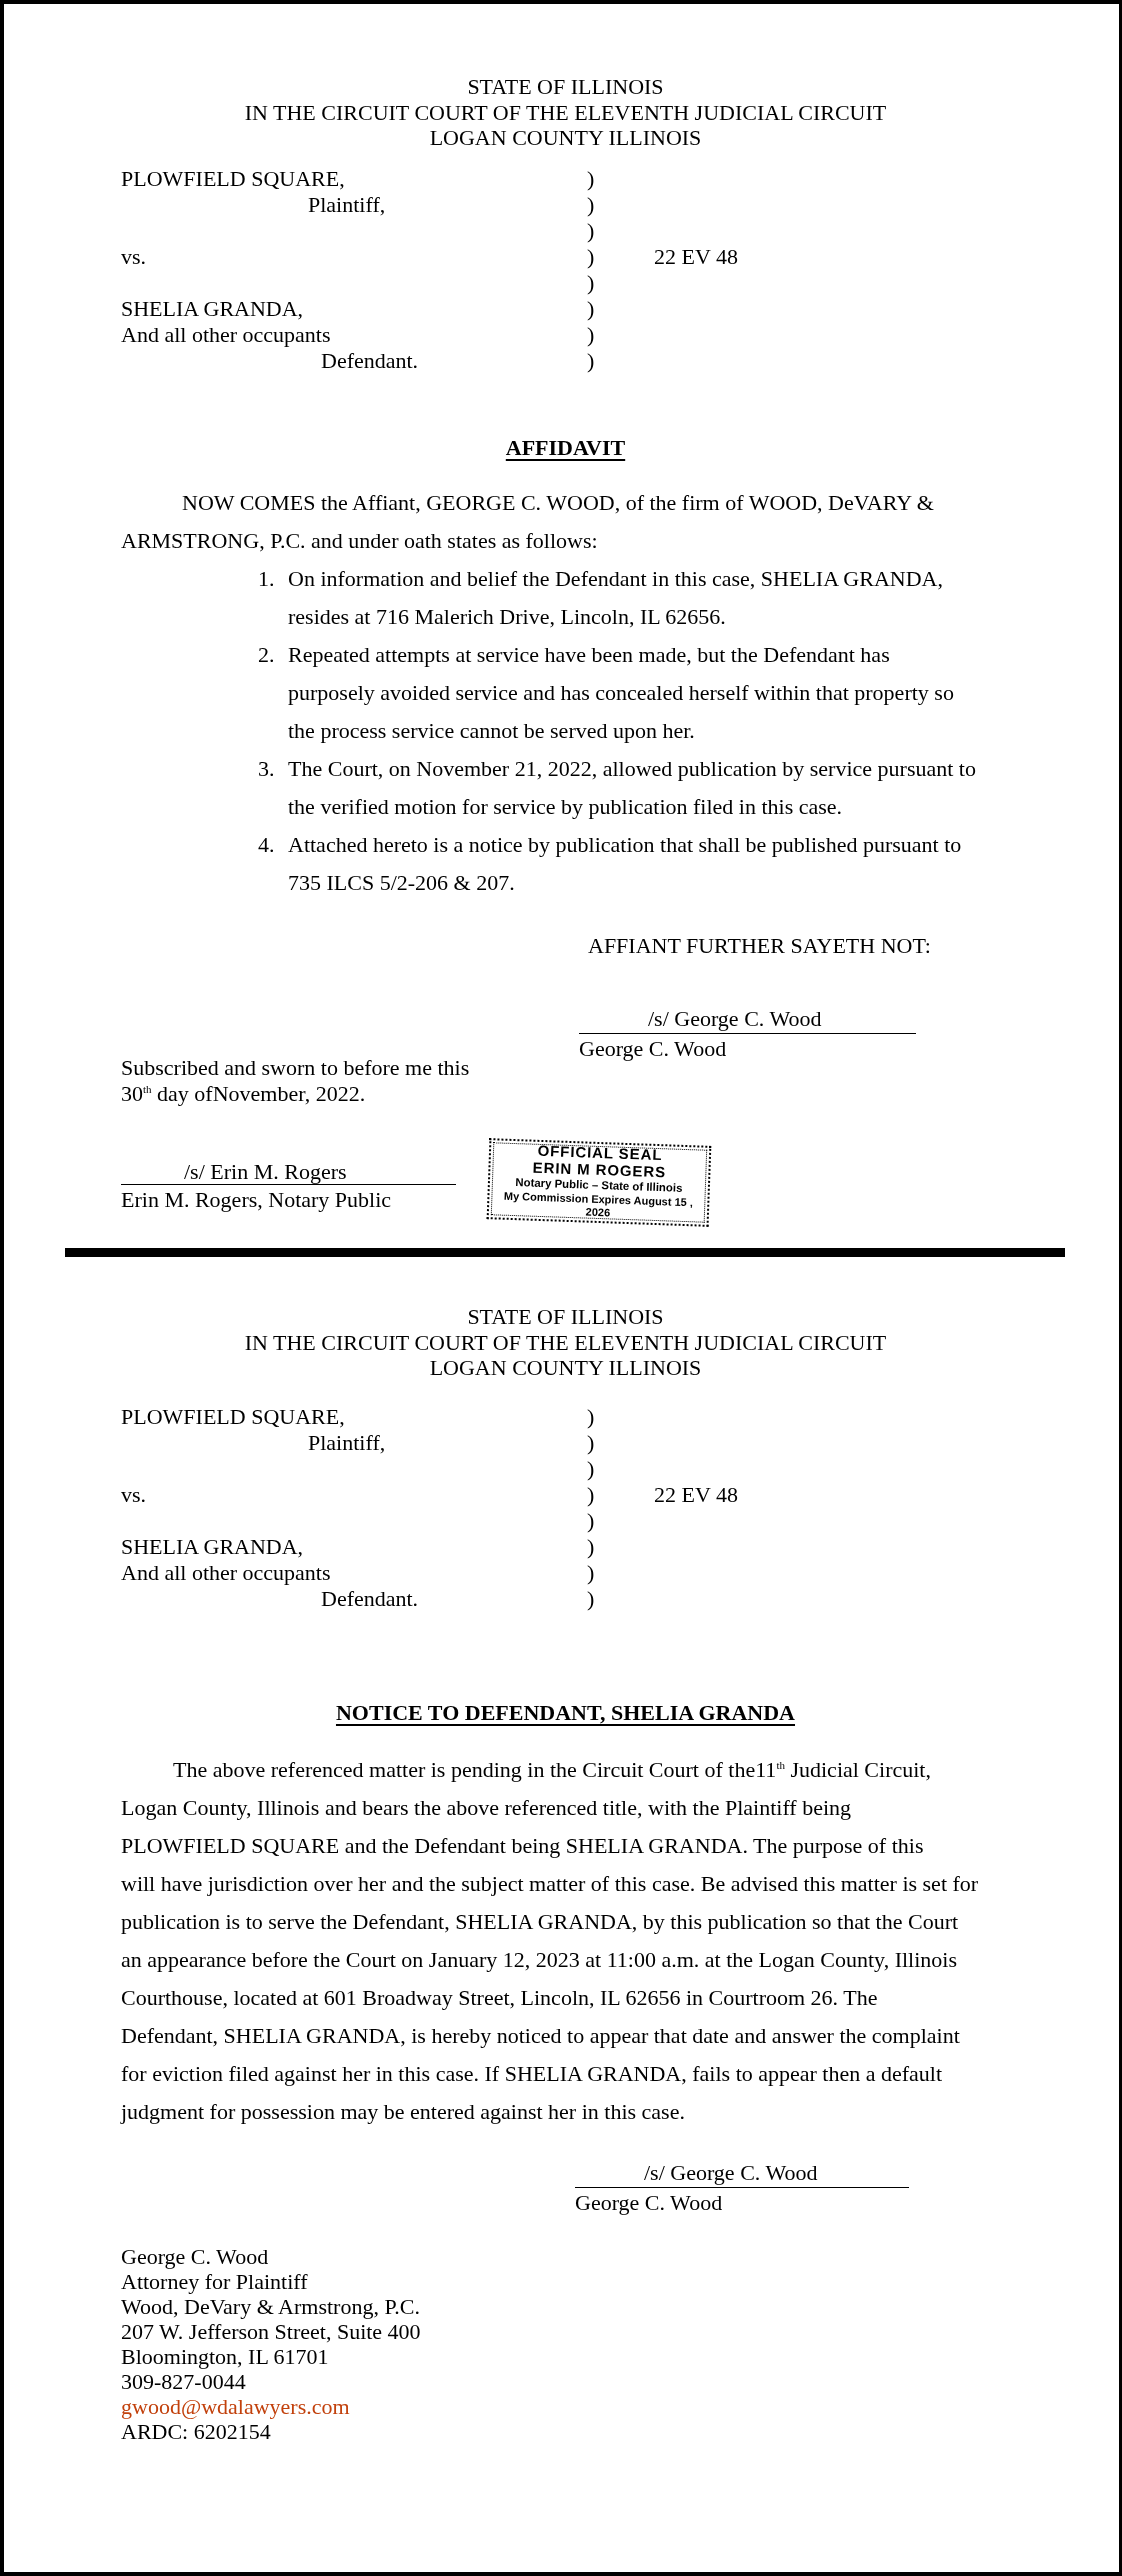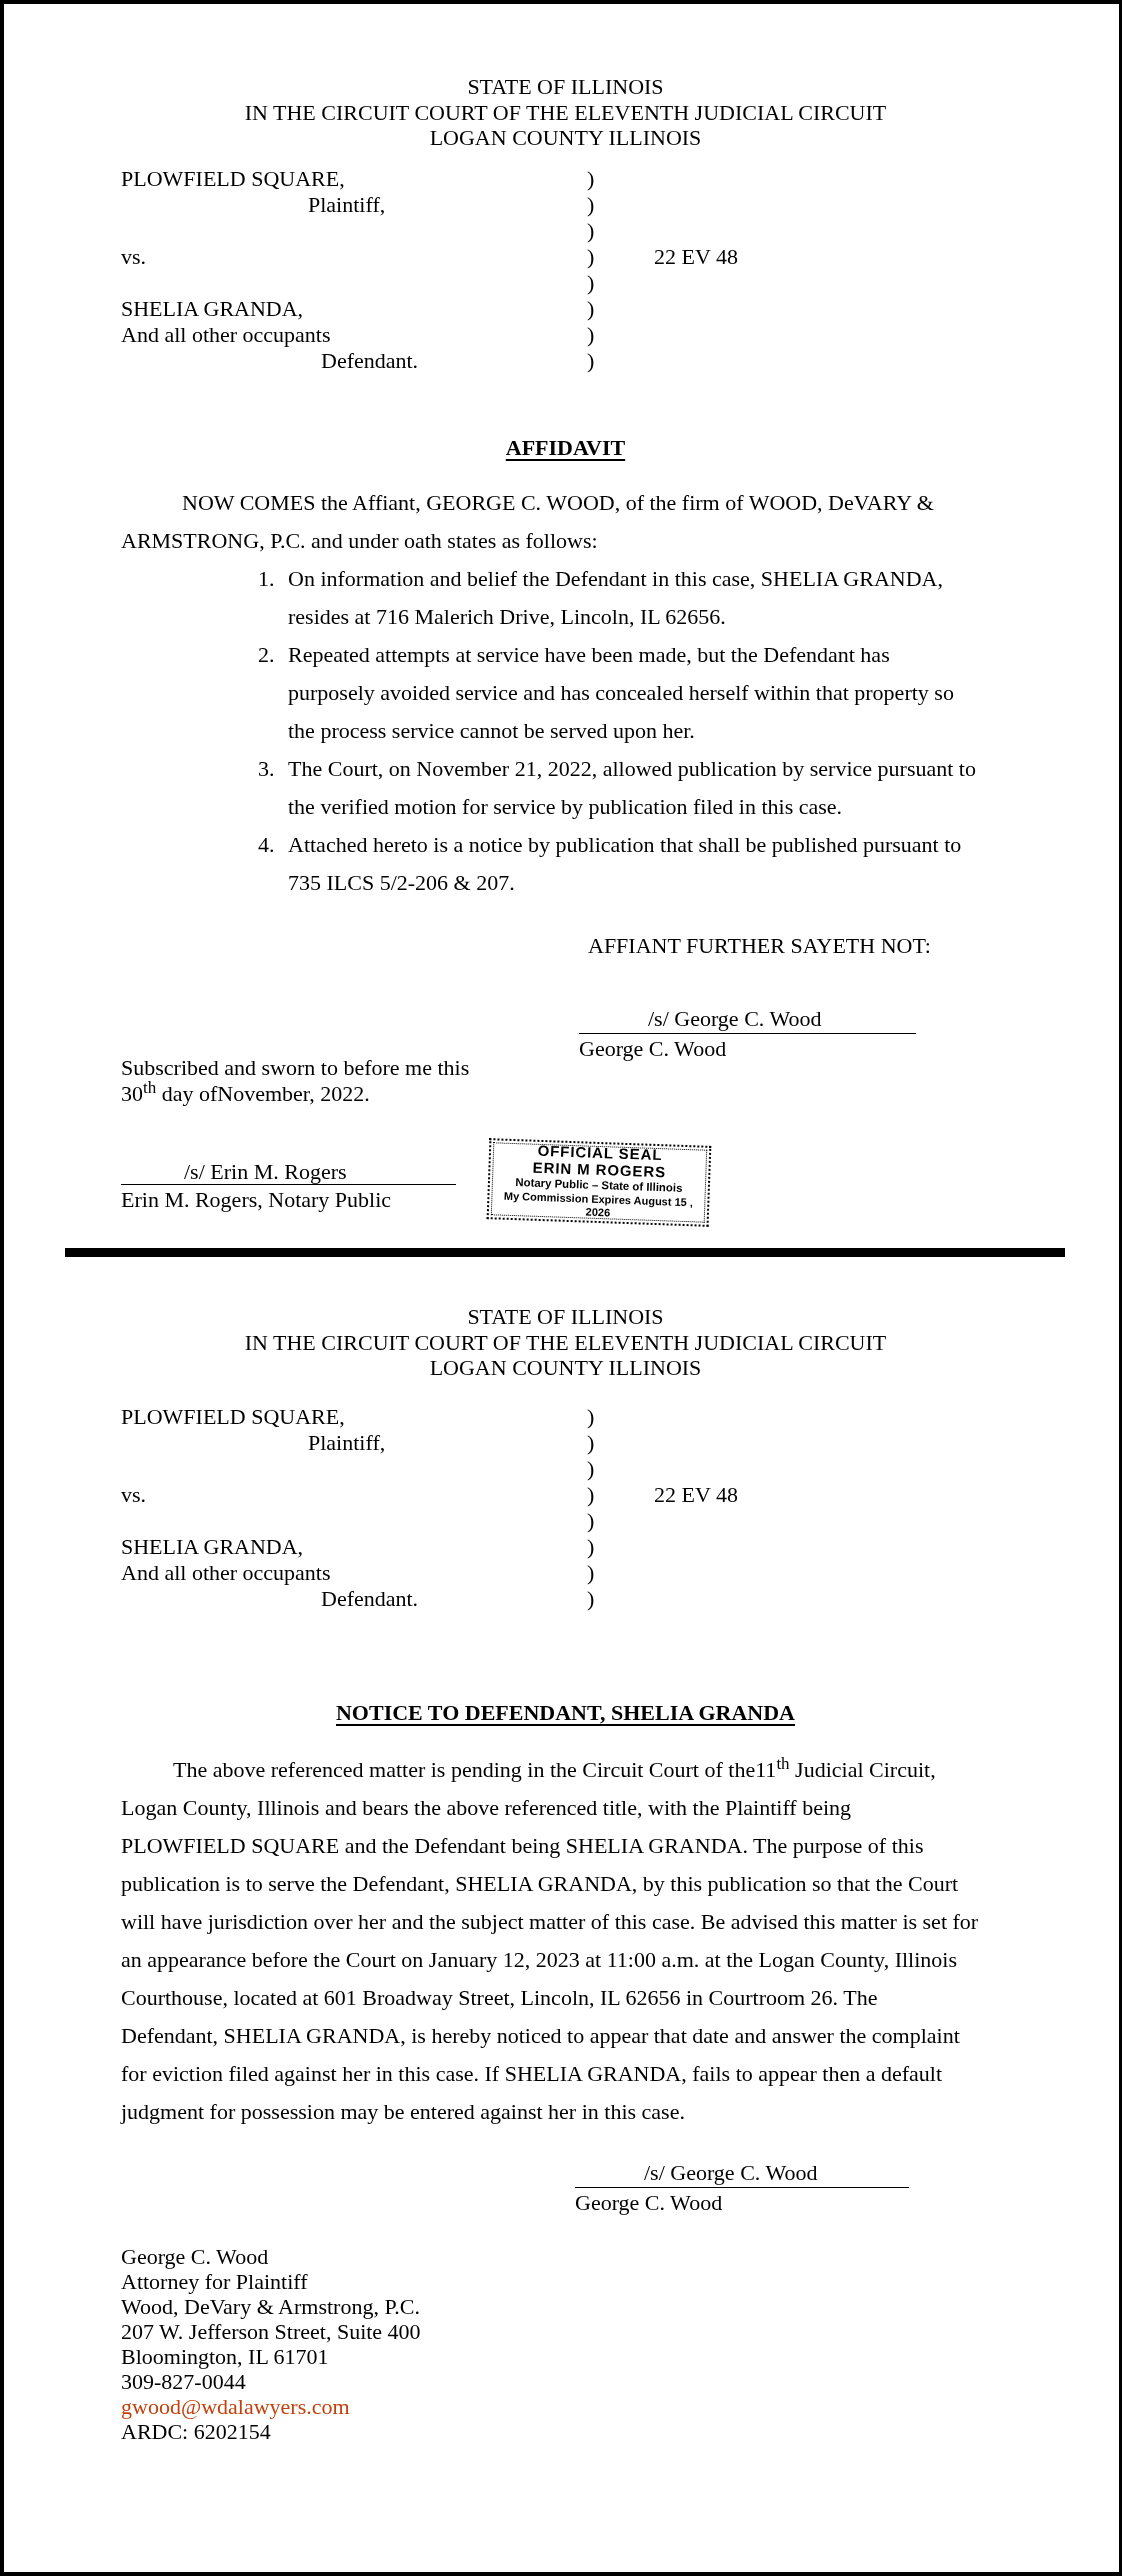--- a/index.html
+++ b/index.html
@@ -42,21 +42,21 @@
   .sigblock { width:337px; }
   .sigline {
     border-bottom:1.8px solid #000;
     padding-left:69px; height:28px;
     white-space:nowrap; box-sizing:border-box;
   }
   .signame { margin-top:1.8px; white-space:nowrap; }
   .sworn { left:117px; line-height:26.4px; white-space:nowrap; }
   .notaryblock { left:117px; width:335px; }
   .notaryblock .sigline { padding-left:63px; height:26.4px; }
-  sup.sb { font-size:17px; vertical-align:super; line-height:0; }
+  sup.sb { font-size:11px; vertical-align:super; line-height:0; }
   .stamp {
     left:484px; top:1138px; width:222px; height:81px;
     transform:rotate(2deg);
     border:2.6px dotted #000;
     box-sizing:border-box;
     font-family:"Liberation Sans", sans-serif;
     text-align:center;
   }
   .stamp-inner {
     position:absolute; inset:1.8px;
@@ -218,22 +218,22 @@
   </div>
 
   <div class="abs doc-heading" style="top:1696px;">
     <span>NOTICE TO DEFENDANT, SHELIA GRANDA</span>
   </div>
 
   <div class="abs para" style="top:1747px;font-family:Liberation Serif, serif;">
     <div class="line bigpara-indent"><span>The above referenced matter is pending in the Circuit Court of the11</span><sup class="sb">th</sup><span> Judicial Circuit,</span></div>
     <div class="line">Logan County, Illinois and bears the above referenced title, with the Plaintiff being</div>
     <div class="line">PLOWFIELD SQUARE and the Defendant being SHELIA GRANDA. The purpose of this</div>
+    <div class="line">will have jurisdiction over her and the subject matter of this case. Be advised this matter is set for</div>
     <div class="line">publication is to serve the Defendant, SHELIA GRANDA, by this publication so that the Court</div>
-    <div class="line">will have jurisdiction over her and the subject matter of this case. Be advised this matter is set for</div>
     <div class="line">an appearance before the Court on January 12, 2023 at 11:00 a.m. at the Logan County, Illinois</div>
     <div class="line">Courthouse, located at 601 Broadway Street, Lincoln, IL 62656 in Courtroom 26. The</div>
     <div class="line">Defendant, SHELIA GRANDA, is hereby noticed to appear that date and answer the complaint</div>
     <div class="line">for eviction filed against her in this case. If SHELIA GRANDA, fails to appear then a default</div>
     <div class="line">judgment for possession may be entered against her in this case.</div>
   </div>
 
   <div class="abs sigblock" style="top:2156px; left:571px; width:334px;">
     <div class="sigline">/s/ George C. Wood</div>
     <div class="signame">George C. Wood</div>

